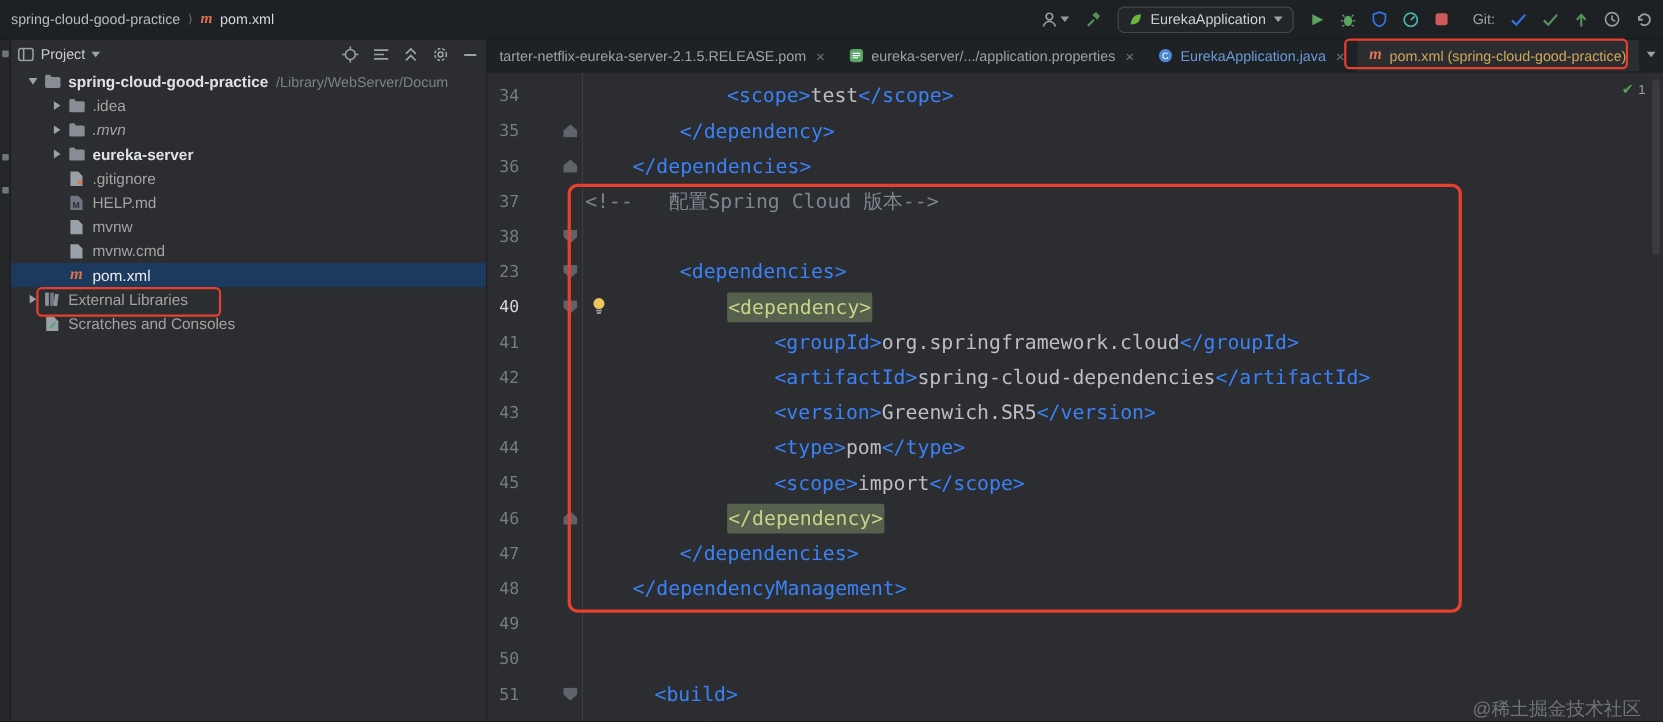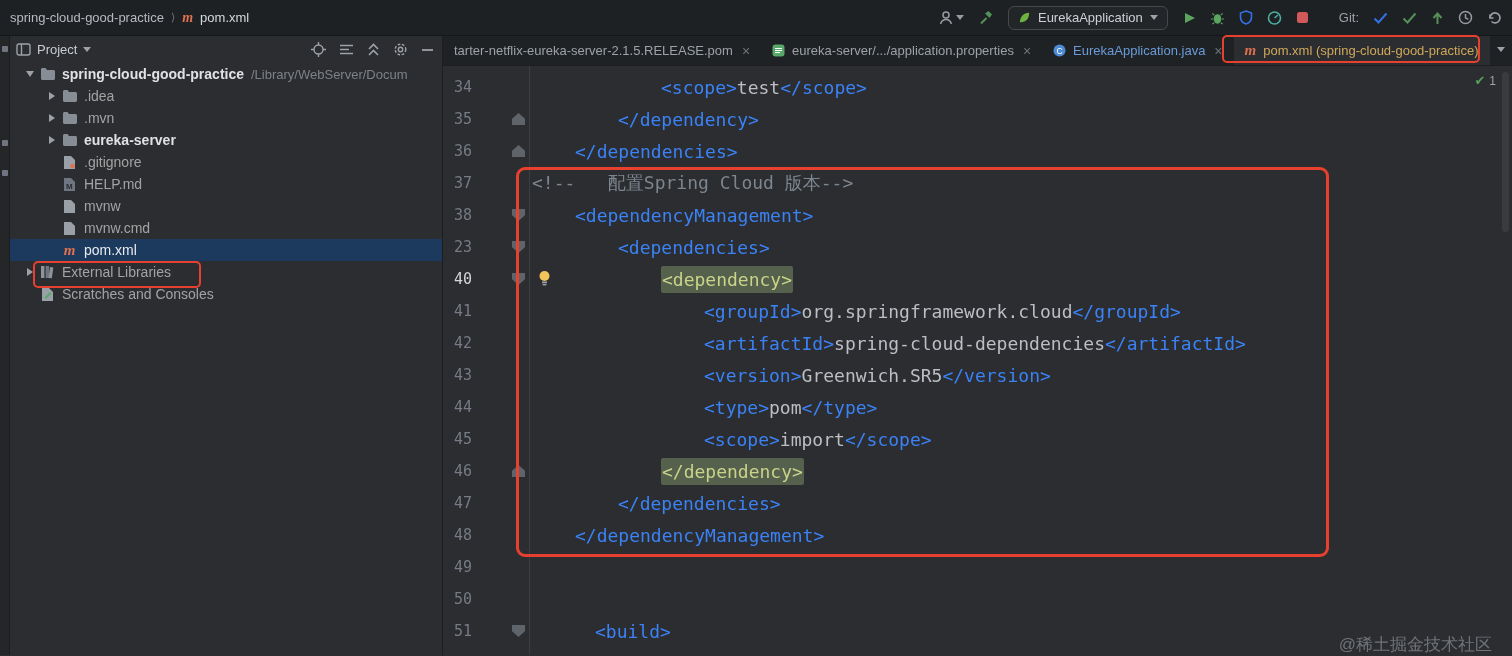--- a/index.html
+++ b/index.html
@@ -19,21 +19,21 @@
   .crumb.bright { color:#d5d8dd; }
   .csep { color:#6f747c; font-size:11px; }
   .mvn { color:#e0714f; font-weight:bold; font-family:"Liberation Serif", serif; font-style:italic; font-size:14px; line-height:1; }
   .tb-icons { margin-left:auto; display:flex; align-items:center; gap:14px; }
   .ticon { display:inline-flex; align-items:center; gap:2px; cursor:pointer; opacity:.95; }
   .runcombo {
     display:flex; align-items:center; gap:7px; border:1px solid #45484d; border-radius:6px;
     height:24px; padding:0 9px; color:#ced0d6; cursor:pointer; background:#232628;
   }
   .dd { width:0; height:0; border-left:4px solid transparent; border-right:4px solid transparent; border-top:5px solid #9da2a8; }
-  .gitlabel { color:#9da2a8; margin-left:16px; }
+  .gitlabel { color:#9da2a8; margin-left:8px; }
   
   .main { display:flex; height:619px; }
   .toolstrip { width:10px; background:#242628; border-right:1px solid #1b1d1f; position:relative; }
   .strip-ic { position:absolute; left:2px; width:6px; height:6px; background:#6f7480; border-radius:1px; }
   
   .project { width:433px; background:#2b2d30; border-right:1px solid #1b1d1f; position:relative; overflow:hidden; }
   .proj-header { height:27px; display:flex; align-items:center; padding:0 8px 0 6px; gap:6px; font-size:13px; color:#c8ccd2; }
   .proj-header .title { cursor:pointer; }
   .ph-icons { margin-left:auto; display:flex; align-items:center; gap:13px; }
   .ph-icons span { cursor:pointer; display:inline-flex; }
@@ -238,21 +238,21 @@
           </div>
           <div class="tree-row" style="padding-left: 32px;">
             <span class="caret col"></span>
             <span class="t-ic">
               <svg width="16" height="14" viewBox="0 0 16 14">
                 <path d="M1 2.5C1 1.7 1.7 1 2.5 1h3L7 3h6.5c.8 0 1.5.7 1.5 1.5v7c0 .8-.7 1.5-1.5 1.5h-11C1.7 13 1 12.3 1 11.5z" fill="#868d95"></path>
               </svg>
             </span>
             <span class="lbl">.idea</span>
           </div>
-          <div class="tree-row" style="padding-left: 32px;">
+          <div class="tree-row" style="padding-left: 32px; font-style: italic;">
             <span class="caret col"></span>
             <span class="t-ic">
               <svg width="16" height="14" viewBox="0 0 16 14">
                 <path d="M1 2.5C1 1.7 1.7 1 2.5 1h3L7 3h6.5c.8 0 1.5.7 1.5 1.5v7c0 .8-.7 1.5-1.5 1.5h-11C1.7 13 1 12.3 1 11.5z" fill="#868d95"></path>
               </svg>
             </span>
             <span class="lbl">.mvn</span>
           </div>
           <div class="tree-row bold" style="padding-left: 32px;">
             <span class="caret col"></span>
@@ -391,21 +391,20 @@
             <div class="code-line">
               <span class="ln">37</span>
               <span class="fold"></span>
               <span class="code" style="padding-left: 3px;"><span class="sg-c">&lt;!--   配置Spring Cloud 版本--&gt;</span></span>
             </div>
             <div class="code-line">
               <span class="ln">38</span>
               <span class="fold">
                 <span class="fold-i fold-start"></span>
               </span>
-              <span class="code" style="padding-left: 46px;"><span class="sg-t">&lt;dependencyManagement&gt;</span></span>
             </div>
             <div class="code-line">
               <span class="ln">23</span>
               <span class="fold">
                 <span class="fold-i fold-start"></span>
               </span>
               <span class="code" style="padding-left: 89px;"><span class="sg-t">&lt;dependencies&gt;</span></span>
             </div>
             <div class="code-line">
               <span class="ln cur">40</span>

